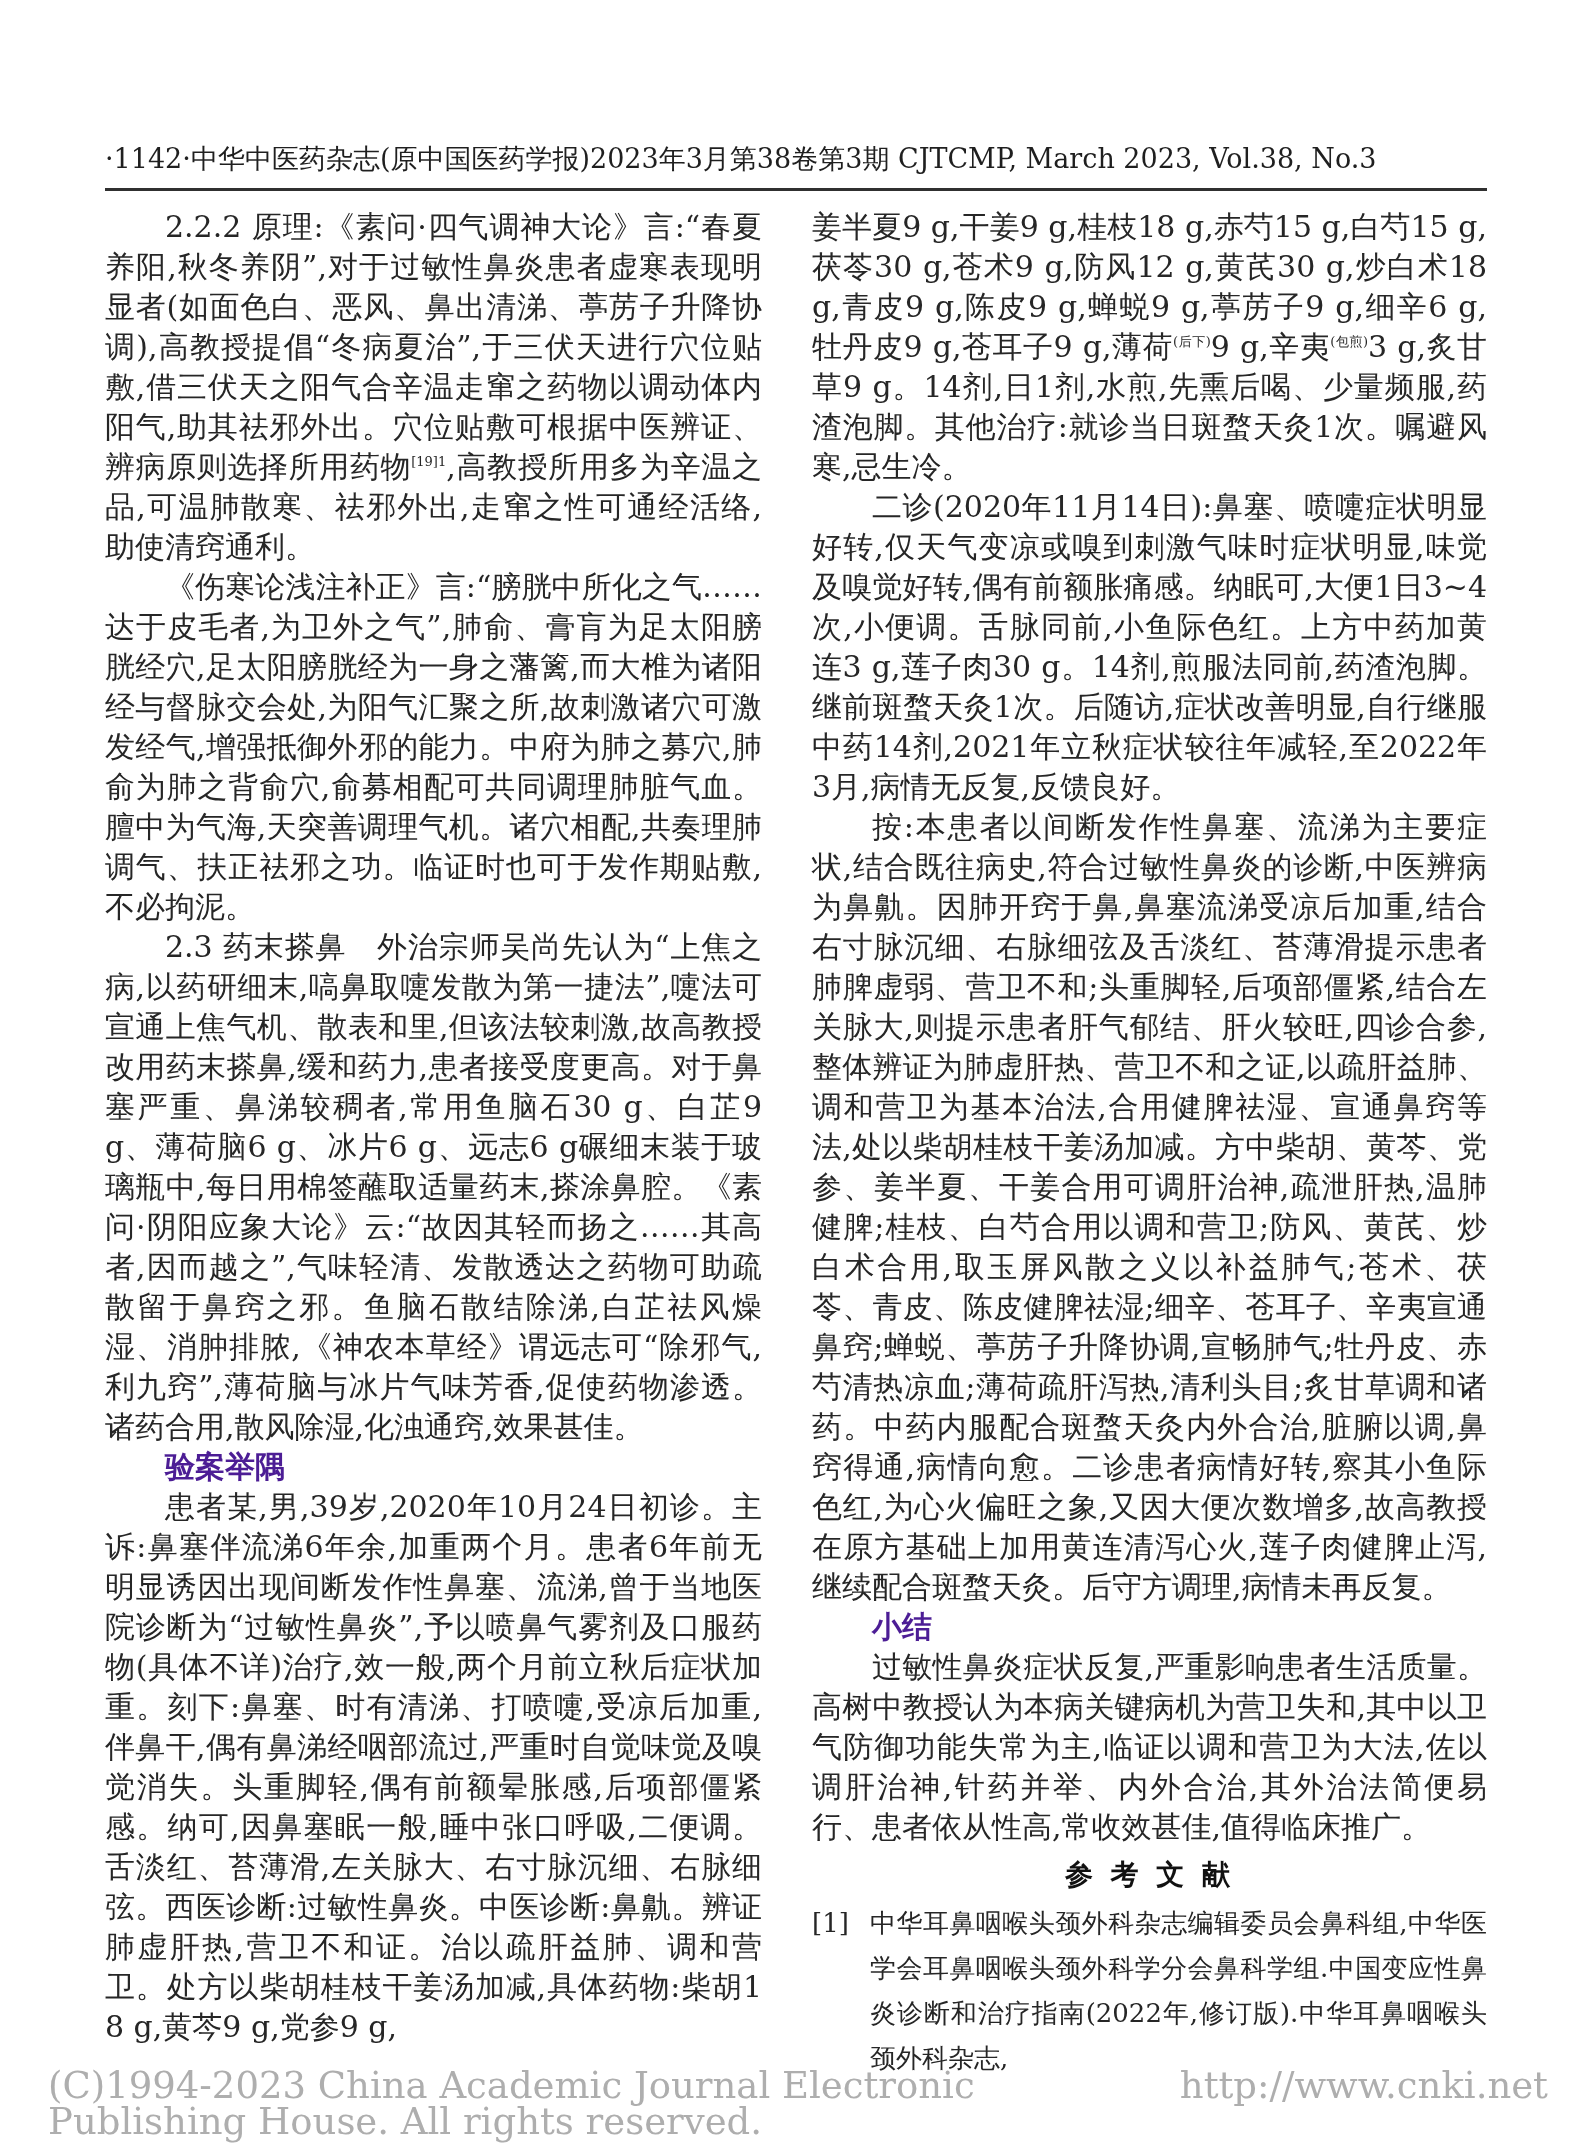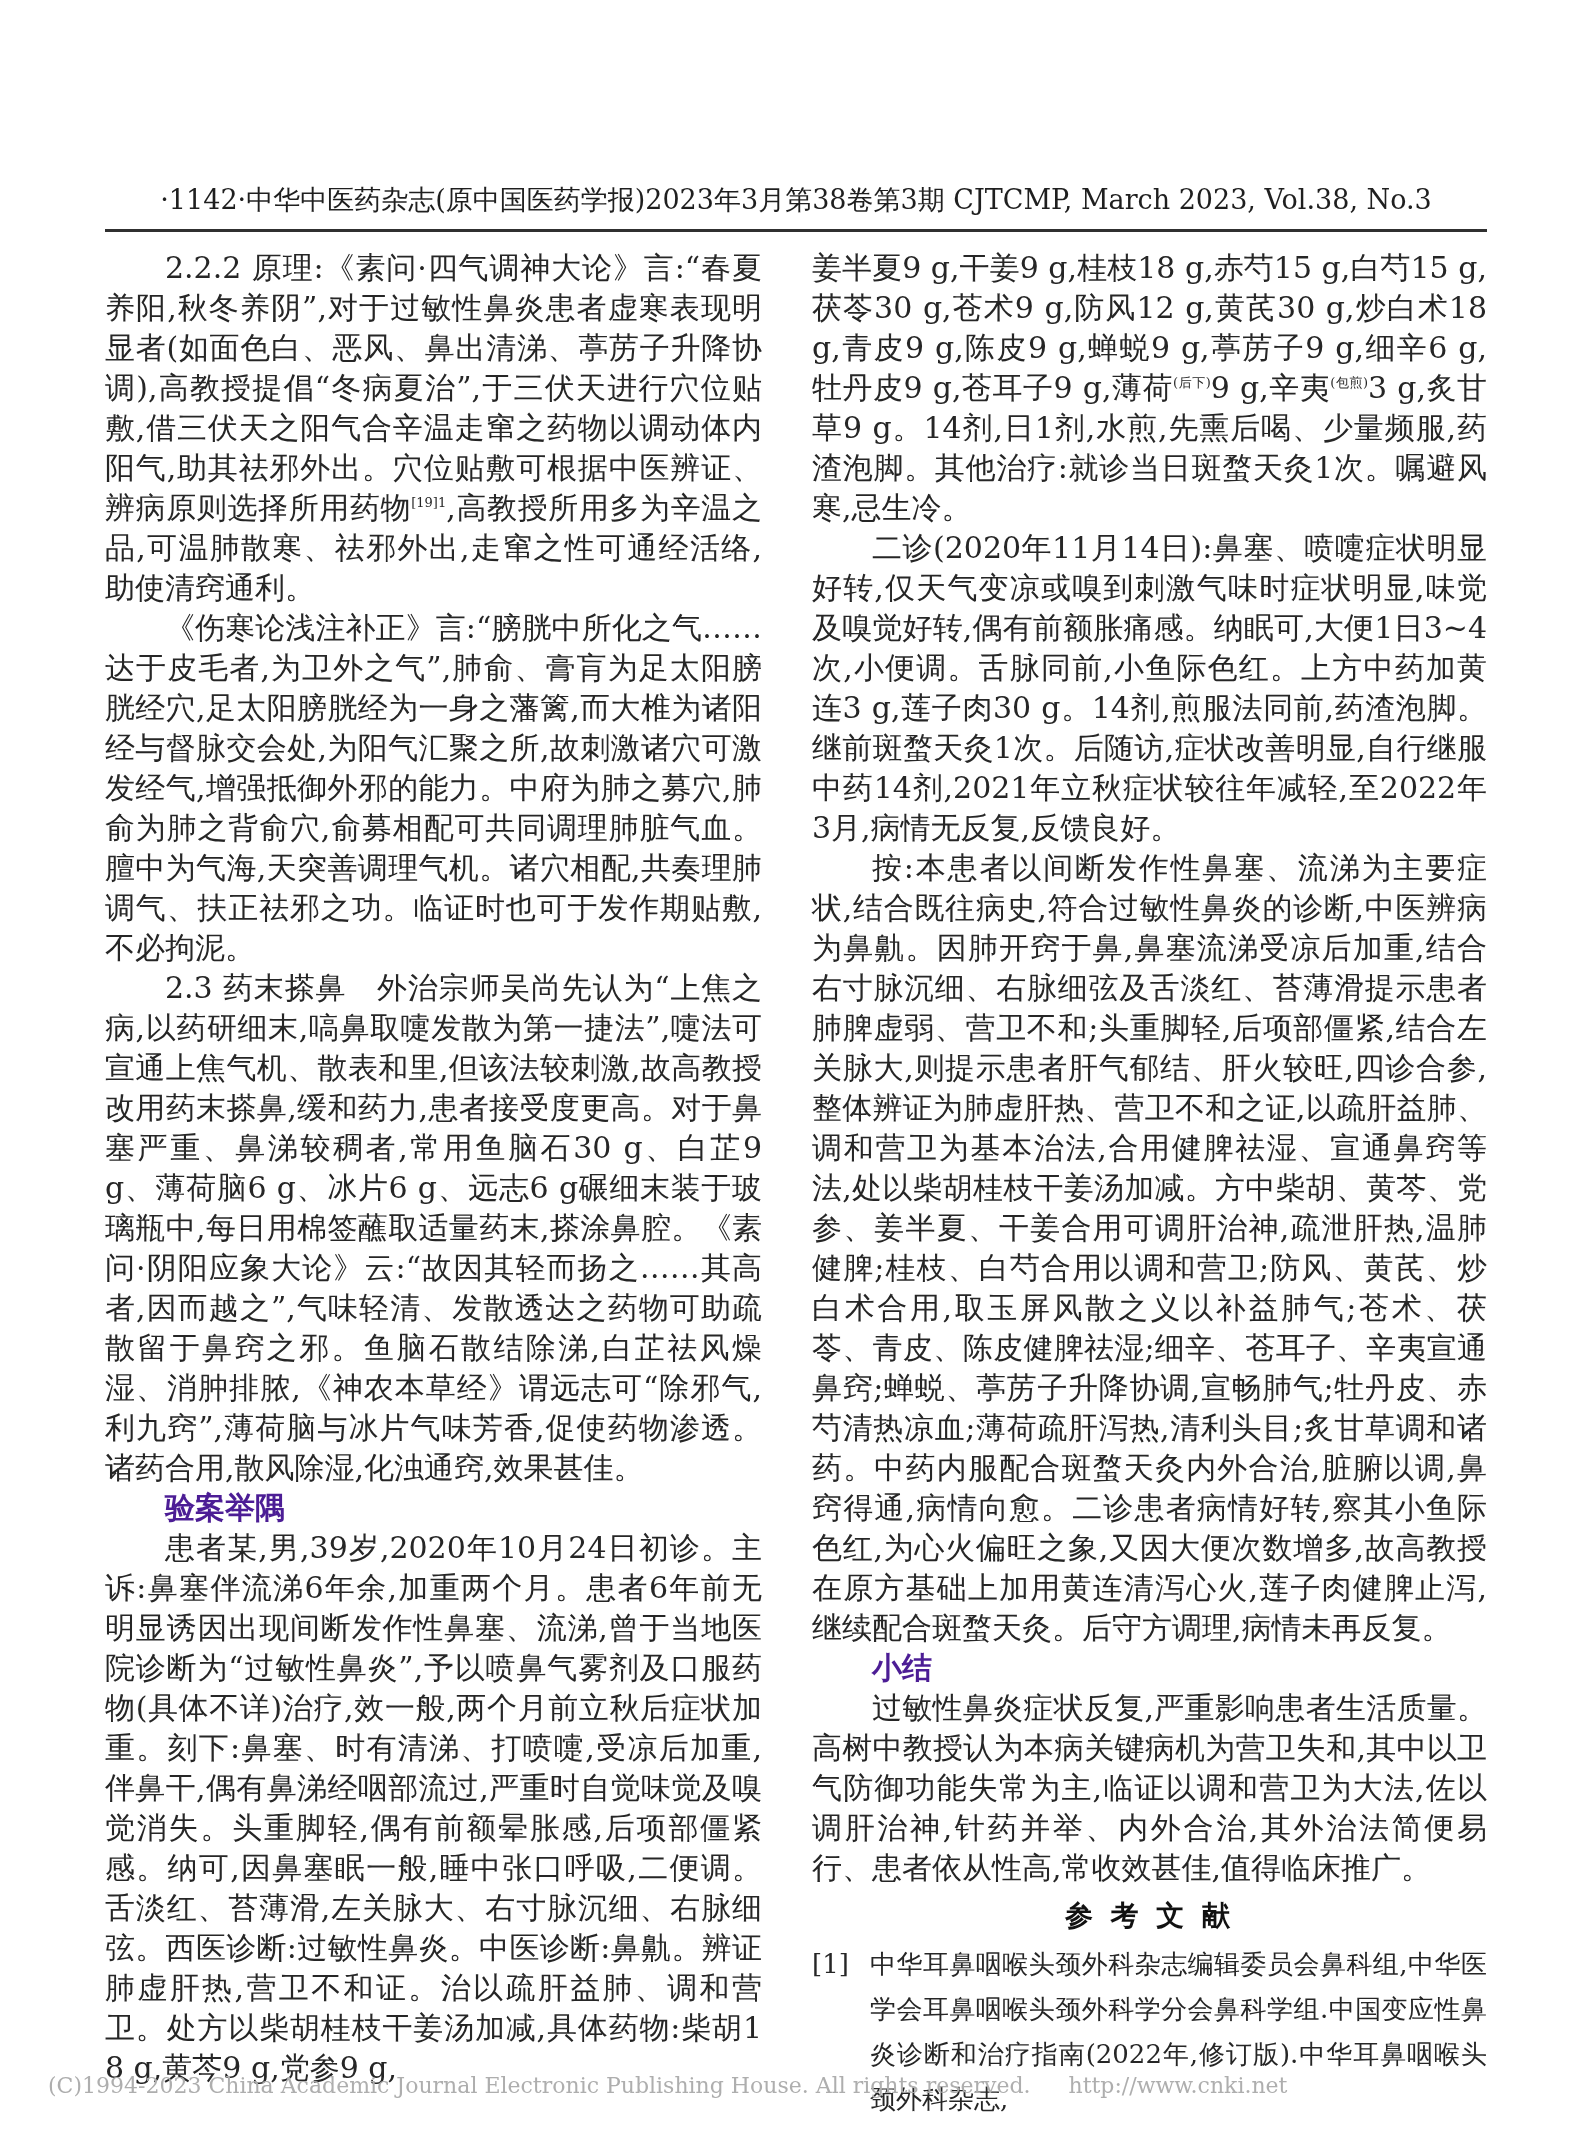--- a/index.html
+++ b/index.html
@@ -2,42 +2,42 @@
 <html><head>
 <meta charset="utf-8">
 <style>
   html,body{margin:0;padding:0;}
   body{
     width:1587px;height:2154px;background:#ffffff;position:relative;
     font-family:"DejaVu Serif","Liberation Serif",serif;color:#262626;
     -webkit-font-smoothing:antialiased;
   }
   .page-inner{position:absolute;left:105px;top:142px;width:1382px;}
-  .page-header{display:flex;justify-content:center;align-items:baseline;
-    font-size:27px;line-height:34px;color:#1f1f1f;margin-top:41px;}
+  .page-header{display:flex;justify-content:flex-start;align-items:baseline;
+    font-size:27px;line-height:34px;color:#1f1f1f;}
   .header-rule{border:none;border-top:3px solid #303030;margin:12px 0 0 0;height:0;}
   .columns{display:flex;gap:50px;margin-top:16px;}
   .col{text-align:justify;}
   .col-left{width:657px;}
   .col-right{width:675px;}
   .para{font-size:30px;line-height:40px;margin:0;text-align:justify;text-indent:2em;
     letter-spacing:0px;}
   .para.noindent{text-indent:0;}
   .para span{word-break:break-all;}
   sup{font-size:13px;line-height:0;vertical-align:super;}
   .sec-heading{font-family:"DejaVu Sans","Liberation Sans",sans-serif;font-weight:bold;
     font-size:30px;line-height:40px;text-indent:2em;color:#4c1d95;}
   .ref-heading{font-family:"DejaVu Sans","Liberation Sans",sans-serif;font-weight:bold;
     font-size:28px;line-height:40px;text-align:center;letter-spacing:4px;color:#111;
     margin-top:8px;margin-bottom:6px;}
   .ref{display:flex;font-size:26px;line-height:45px;}
   .ref-num{flex:none;width:58px;}
   .ref-text{flex:1;text-align:justify;}
   .page-footer{position:absolute;left:48px;top:2068px;width:1500px;display:flex;
-    align-items:flex-end;gap:38px;font-size:22px;line-height:36px;color:#aeaeae;}
+    align-items:flex-start;gap:38px;font-size:37px;line-height:36px;color:#aeaeae;}
 </style>
 </head>
 <body>
 
 <div class="page-inner">
   <div class="page-header">
     <span>·1142·</span>
     <span>中华中医药杂志(原中国医药学报)2023年3月第38卷第3期  CJTCMP, March 2023, Vol.38, No.3</span>
   </div>
   <hr class="header-rule">

